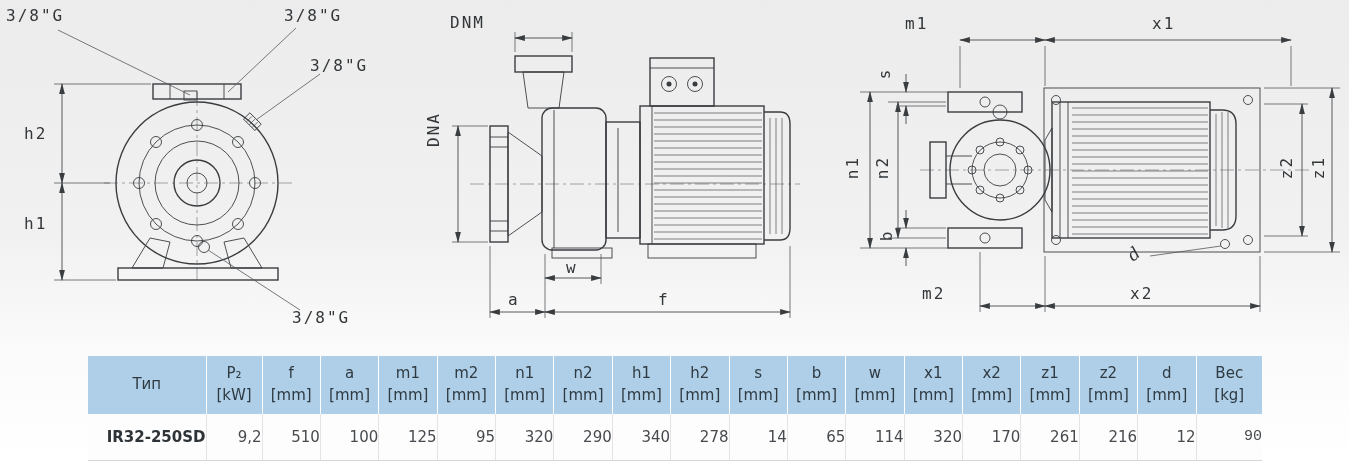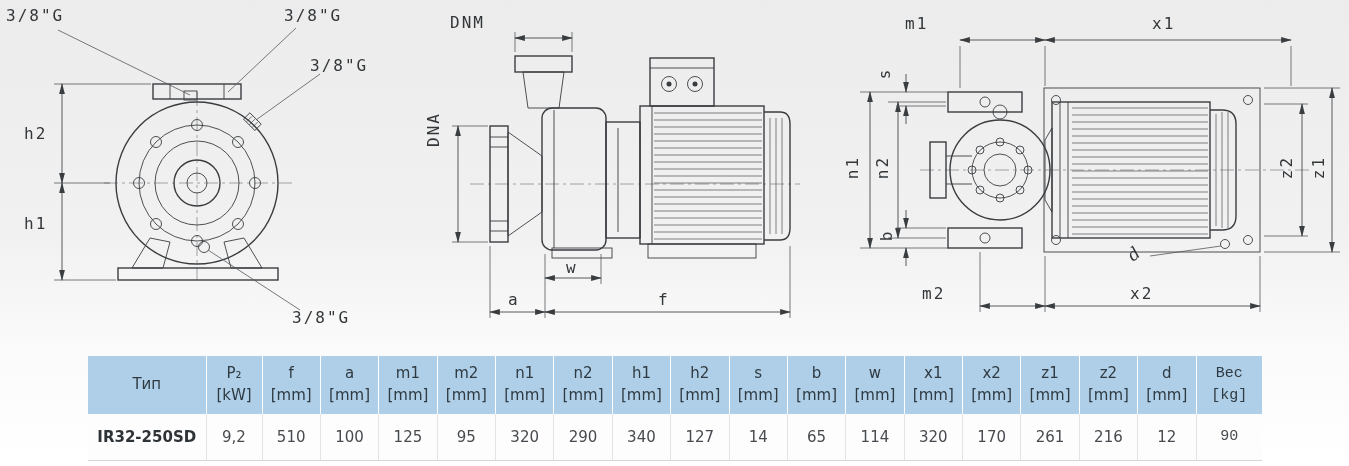--- a/index.html
+++ b/index.html
@@ -43,24 +43,24 @@
   table { width: 100%; border-collapse: collapse; table-layout: fixed; font-size: 15px; }
   th {
     background: #aecfe7; font-weight: normal; height: 58px;
     vertical-align: middle; text-align: center;
     border-right: 1px solid #ffffff; padding: 2px 1px; line-height: 1.45;
     color: #2f3a42;
   }
   th:last-child { border-right: none; }
   th.c-type { width: 118px; margin-left: 32px; }
   th.c-p2 { width: 56px; margin-left: 12px; }
-  th.c-last { width: 66px; font-family: Liberation Mono, monospace; }
+  th.c-last { width: 66px; }
   .th-name, .th-unit { display: block; text-align: center; }
   td {
-    height: 46px; text-align: center; vertical-align: middle;
+    height: 46px; text-align: right; vertical-align: middle;
     border-right: 1px solid #e4e4e4; border-bottom: 1px solid #d7d7d7;
     background: #fdfdfd; color: #474b4f;
   }
   td:last-child { border-right: none; font-family: Liberation Mono, monospace; }
   td.c-type { font-weight: bold; color: #2e3338; }
 </style>
 </head>
 <body>
 
 <div class="stage">
@@ -333,21 +333,21 @@
         <tr>
           <td class="c-type">IR32-250SD</td>
           <td>9,2</td>
           <td>510</td>
           <td>100</td>
           <td>125</td>
           <td>95</td>
           <td>320</td>
           <td>290</td>
           <td>340</td>
-          <td>127</td>
+          <td>278</td>
           <td>14</td>
           <td>65</td>
           <td>114</td>
           <td>320</td>
           <td>170</td>
           <td>261</td>
           <td>216</td>
           <td>12</td>
           <td>90</td>
         </tr>

